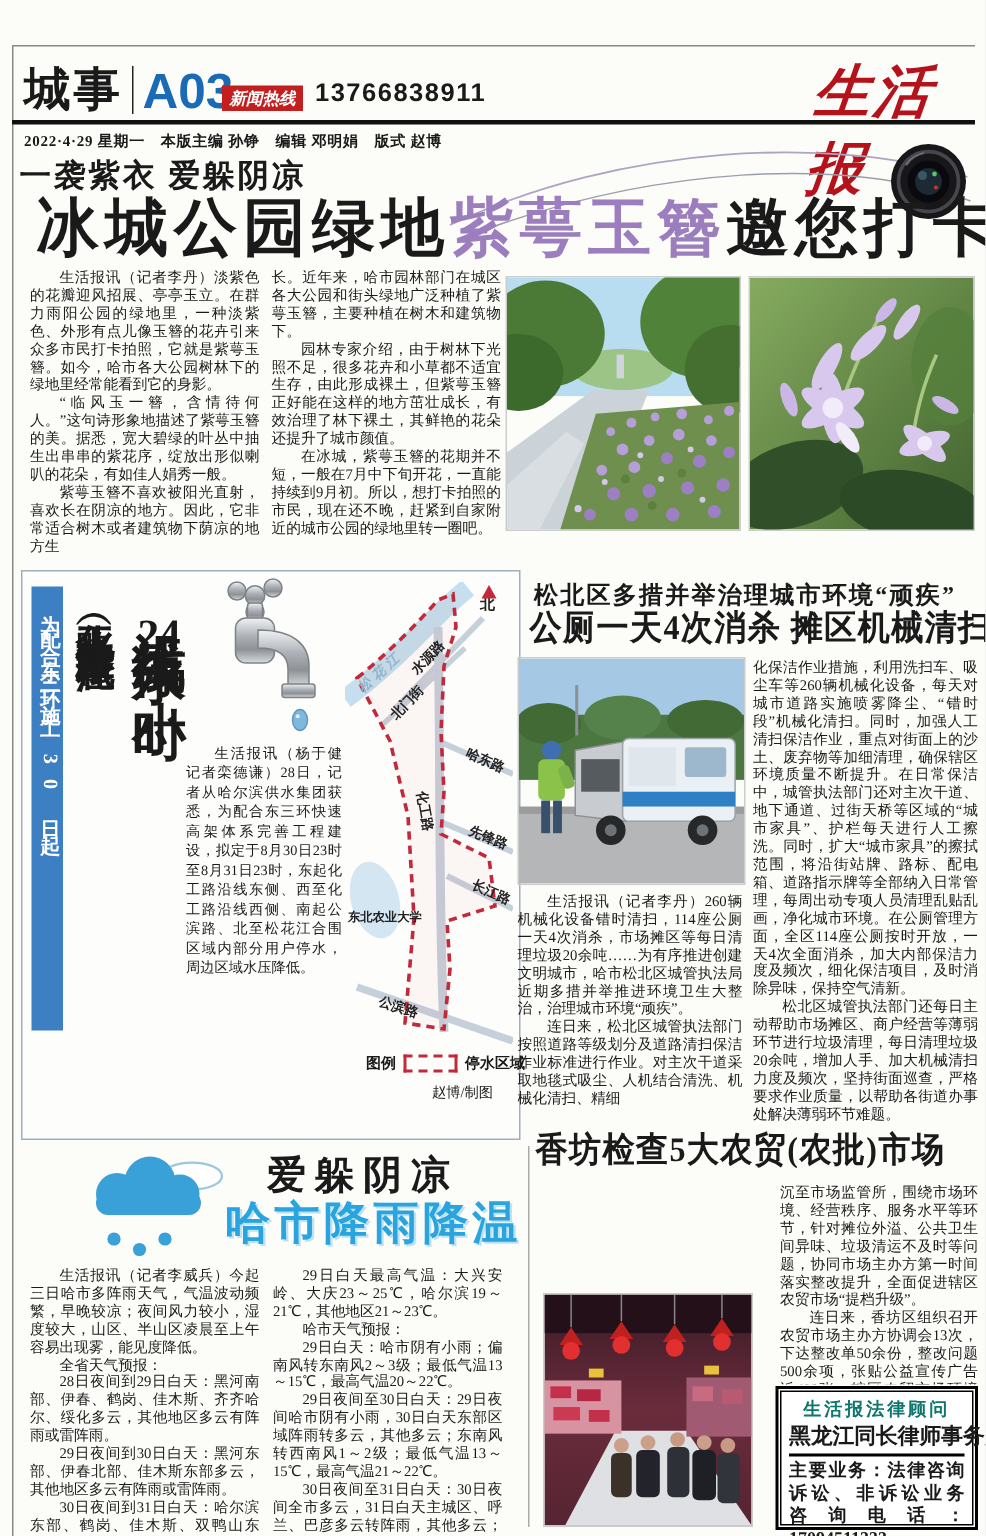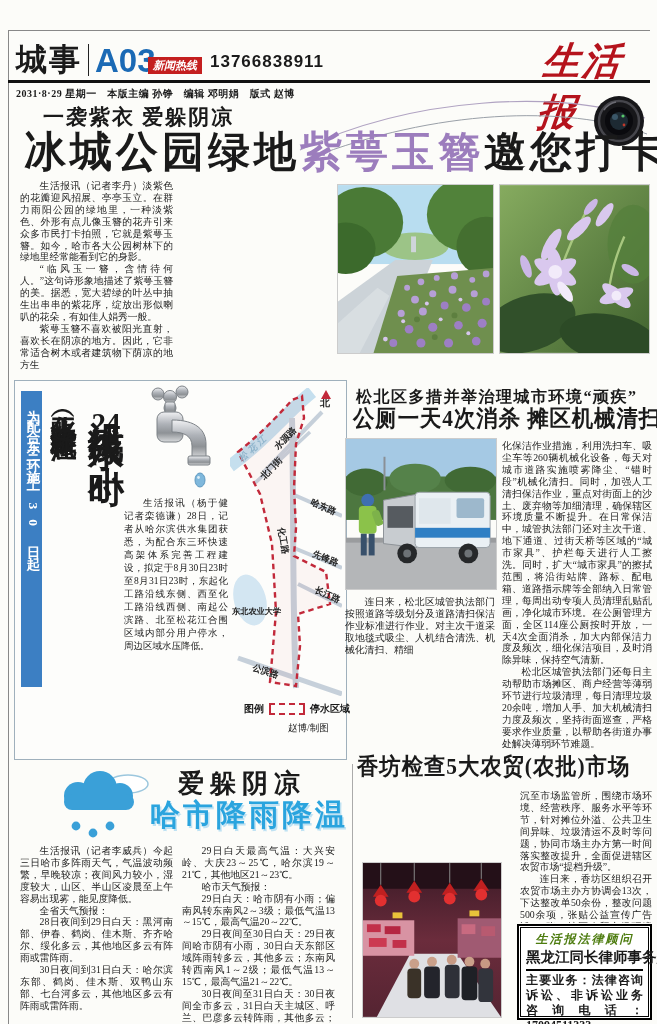--- a/index.html
+++ b/index.html
@@ -39,21 +39,21 @@
   
   .sb-kicker { font-size:16px; font-weight:900; letter-spacing:1.5px; }
   .big-head { font-size:23px; font-weight:900; letter-spacing:1px; white-space:nowrap;
               transform:scaleX(.93); transform-origin:left; }
   
   .w-kicker { font-size:26px; font-weight:900; letter-spacing:6px; }
   .w-title { font-size:30px; font-weight:900; letter-spacing:3px; color:#2aa4de; text-shadow:1.5px 1.5px 0 #bfe2f3; }
   
   .law-box { border:2px solid #000; box-shadow:inset 0 0 0 1px #fff, inset 0 0 0 2px #000;
              padding:5px 7px 3px 7px; background:#fff; }
-  .law-t1 { color:#4d7c0f; font-size:12px; font-weight:900; text-align:center; letter-spacing:2px;font-style:italic; }
+  .law-t1 { color:#0f766e; font-size:12px; font-weight:900; text-align:center; letter-spacing:2px; }
   .law-t2 { font-size:14.5px; font-weight:900; text-align:center; white-space:nowrap;
             border-bottom:2px solid #000; padding-bottom:2px; margin-bottom:2px; }
   .law-line { font-size:12px; font-weight:bold; text-align:justify; text-align-last:justify; line-height:15px; }
   .photo { border:1px solid #ccc; }
   .vdiv { background:#aaa; }
 </style>
 </head>
 <body>
 
 <div class="page">
@@ -61,44 +61,49 @@
   <div class="abs rule" style="left:8px;top:30px;width:642px;height:1px;background:#888;"></div>
   <div class="abs rule" style="left:8px;top:30px;width:1px;height:994px;background:#888;"></div>
 
   <div class="abs section-title" style="left:16px;top:39px;">城事</div>
   <div class="abs" style="left:88px;top:44px;width:1px;height:32px;background:#222;"></div>
   <div class="abs page-no" style="left:95px;top:42px;">A03</div>
   <div class="abs hot-badge sans" style="left:148px;top:57px;font-style:italic;">新闻热线</div>
   <div class="abs hot-num" style="left:210px;top:52px;">13766838911</div>
   <div class="abs masthead" style="left:540px;top:36px;">生活报</div>
   <div class="abs rule" style="left:8px;top:80px;width:642px;height:2.5px;"></div>
-  <div class="abs dateline" style="left:16px;top:87px;">2031·8·29 星期一　本版主编 孙铮　编辑 邓明娟　版式 赵博</div>
+  <div class="abs dateline" style="left:16px;top:87px;">2022·4·29 星期一　本版主编 孙铮　编辑 邓明娟　版式 赵博</div>
 
   <svg class="abs" style="left:295px;top:88px;" width="358" height="74" viewBox="0 0 358 74">
     <path d="M5,62 C120,8 260,2 350,30" fill="none" stroke="#b0a3c2" stroke-width="1.2"></path>
     <path d="M15,70 C140,22 270,16 352,46" fill="none" stroke="#9aa0a8" stroke-width="1"></path>
   </svg>
   <svg class="abs" style="left:592px;top:94px;" width="54" height="54" viewBox="0 0 54 54">
     <circle cx="27" cy="27" r="25" fill="#17171a"></circle>
     <circle cx="27" cy="27" r="20" fill="none" stroke="#46464c" stroke-width="2.5"></circle>
     <circle cx="27" cy="27" r="14" fill="#0a0a0e"></circle>
     <circle cx="27" cy="27" r="9" fill="#1d2a33"></circle>
     <circle cx="23" cy="23" r="3" fill="#3e5b6e" opacity=".9"></circle>
     <circle cx="31" cy="22" r="1.6" fill="#57c76a"></circle>
     <circle cx="32" cy="31" r="1.4" fill="#c0392b"></circle>
     <path d="M12,16 A19,19 0 0 1 24,8" stroke="#6a6a72" stroke-width="1.5" fill="none"></path>
   </svg>
 
-  <div class="abs kicker" style="left:43px;top:103px;">一袭紫衣 爱躲阴凉</div>
+  <div class="abs kicker" style="left:13px;top:103px;">一袭紫衣 爱躲阴凉</div>
   <div class="abs lead-title" style="left:24px;top:124px;"><span>冰城公园绿地</span><span class="hl">紫萼玉簪</span><span>邀您打卡</span></div>
 
   <div class="abs bt" style="left:20px;top:180px;width:153px;height:193px;">
     <p>生活报讯（记者李丹）淡紫色的花瓣迎风招展、亭亭玉立。在群力雨阳公园的绿地里，一种淡紫色、外形有点儿像玉簪的花卉引来众多市民打卡拍照，它就是紫萼玉簪。如今，哈市各大公园树林下的绿地里经常能看到它的身影。</p>
     <p>“临风玉一簪，含情待何人。”这句诗形象地描述了紫萼玉簪的美。据悉，宽大碧绿的叶丛中抽生出串串的紫花序，绽放出形似喇叭的花朵，有如佳人娟秀一般。</p>
     <p>紫萼玉簪不喜欢被阳光直射，喜欢长在阴凉的地方。因此，它非常适合树木或者建筑物下荫凉的地方生</p>
+  </div>
+  <div class="abs bt" style="left:181px;top:180px;width:153px;height:193px;">
+    <p class="cont">长。近年来，哈市园林部门在城区各大公园和街头绿地广泛种植了紫萼玉簪，主要种植在树木和建筑物下。</p>
+    <p>园林专家介绍，由于树林下光照不足，很多花卉和小草都不适宜生存，由此形成裸土，但紫萼玉簪正好能在这样的地方茁壮成长，有效治理了林下裸土，其鲜艳的花朵还提升了城市颜值。</p>
+    <p>在冰城，紫萼玉簪的花期并不短，一般在7月中下旬开花，一直能持续到9月初。所以，想打卡拍照的市民，现在还不晚，赶紧到自家附近的城市公园的绿地里转一圈吧。</p>
   </div>
 
   <svg class="abs photo" style="left:337px;top:184px;" width="157" height="170" viewBox="0 0 157 170">
     <rect width="157" height="80" fill="#b8ddf0"></rect>
     <ellipse cx="78" cy="62" rx="34" ry="14" fill="#9cc487"></ellipse>
     <ellipse cx="26" cy="38" rx="40" ry="36" fill="#4a7a36"></ellipse>
     <ellipse cx="8" cy="64" rx="30" ry="26" fill="#3c6a2c"></ellipse>
     <ellipse cx="132" cy="30" rx="42" ry="38" fill="#51823a"></ellipse>
     <ellipse cx="150" cy="62" rx="30" ry="30" fill="#446f30"></ellipse>
     <rect x="74" y="52" width="5" height="16" fill="#cfd5da"></rect>
@@ -280,20 +285,21 @@
     <rect x="15" y="96" width="6" height="22" fill="#38506b"></rect>
     <rect x="23" y="96" width="6" height="22" fill="#38506b"></rect>
     <rect x="28" y="72" width="8" height="16" rx="3" fill="#7db24a" transform="rotate(-20 32 80)"></rect>
   </svg>
 
   <div class="abs bt" style="left:502px;top:440px;width:150px;height:316px;">
     <p class="cont">化保洁作业措施，利用洗扫车、吸尘车等260辆机械化设备，每天对城市道路实施喷雾降尘、“错时段”机械化清扫。同时，加强人工清扫保洁作业，重点对街面上的沙土、废弃物等加细清理，确保辖区环境质量不断提升。在日常保洁中，城管执法部门还对主次干道、地下通道、过街天桥等区域的“城市家具”、护栏每天进行人工擦洗。同时，扩大“城市家具”的擦拭范围，将沿街站牌、路标、配电箱、道路指示牌等全部纳入日常管理，每周出动专项人员清理乱贴乱画，净化城市环境。在公厕管理方面，全区114座公厕按时开放，一天4次全面消杀，加大内部保洁力度及频次，细化保洁项目，及时消除异味，保持空气清新。</p>
     <p>松北区城管执法部门还每日主动帮助市场摊区、商户经营等薄弱环节进行垃圾清理，每日清理垃圾20余吨，增加人手、加大机械清扫力度及频次，坚持街面巡查，严格要求作业质量，以帮助各街道办事处解决薄弱环节难题。</p>
   </div>
   <div class="abs bt" style="left:345px;top:596px;width:150px;height:160px;">
+    <p>生活报讯（记者李丹）260辆机械化设备错时清扫，114座公厕一天4次消杀，市场摊区等每日清理垃圾20余吨……为有序推进创建文明城市，哈市松北区城管执法局近期多措并举推进环境卫生大整治，治理城市环境“顽疾”。</p>
     <p>连日来，松北区城管执法部门按照道路等级划分及道路清扫保洁作业标准进行作业。对主次干道采取地毯式吸尘、人机结合清洗、机械化清扫、精细</p>
   </div>
 
   <div class="abs vdiv" style="left:352px;top:764px;width:1px;height:254px;"></div>
 
   <div class="abs big-head" style="left:357px;top:751px;">香坊检查5大农贸(农批)市场</div>
   <div class="abs bt" style="left:520px;top:790px;width:132px;height:133px;">
     <p class="cont">沉至市场监管所，围绕市场环境、经营秩序、服务水平等环节，针对摊位外溢、公共卫生间异味、垃圾清运不及时等问题，协同市场主办方第一时间落实整改提升，全面促进辖区农贸市场“提档升级”。</p>
     <p>连日来，香坊区组织召开农贸市场主办方协调会13次，下达整改单50余份，整改问题500余项，张贴公益宣传广告近400张。辖区农贸市场环境整洁度、交易行为规范度、服务人员文明度及群众对食品安全满意度均得到提升。</p>
   </div>
@@ -368,20 +374,21 @@
         <circle cx="62" cy="56" r="4.4"></circle>
     </g>
   </svg>
   <div class="abs w-kicker" style="left:178px;top:766px;">爱躲阴凉</div>
   <div class="abs w-title" style="left:150px;top:795px;">哈市降雨降温</div>
 
   <div class="abs bt" style="left:20px;top:845px;width:153px;height:178px;">
     <p>生活报讯（记者李威兵）今起三日哈市多阵雨天气，气温波动频繁，早晚较凉；夜间风力较小，湿度较大，山区、半山区凌晨至上午容易出现雾，能见度降低。</p>
     <p>全省天气预报：</p>
     <p>28日夜间到29日白天：黑河南部、伊春、鹤岗、佳木斯、齐齐哈尔、绥化多云，其他地区多云有阵雨或雷阵雨。</p>
+    <p>29日夜间到30日白天：黑河东部、伊春北部、佳木斯东部多云，其他地区多云有阵雨或雷阵雨。</p>
     <p>30日夜间到31日白天：哈尔滨东部、鹤岗、佳木斯、双鸭山东部、七台河多云，其他地区多云有阵雨或雷阵雨。</p>
   </div>
   <div class="abs bt" style="left:182px;top:845px;width:153px;height:178px;">
     <p>29日白天最高气温：大兴安岭、大庆23～25℃，哈尔滨19～21℃，其他地区21～23℃。</p>
     <p>哈市天气预报：</p>
     <p>29日白天：哈市阴有小雨；偏南风转东南风2～3级；最低气温13～15℃，最高气温20～22℃。</p>
     <p>29日夜间至30日白天：29日夜间哈市阴有小雨，30日白天东部区域阵雨转多云，其他多云；东南风转西南风1～2级；最低气温13～15℃，最高气温21～22℃。</p>
     <p>30日夜间至31日白天：30日夜间全市多云，31日白天主城区、呼兰、巴彦多云转阵雨，其他多云；西南风1～2级；最低气温11～14℃，最高气温23～25℃。</p>
   </div>
 

